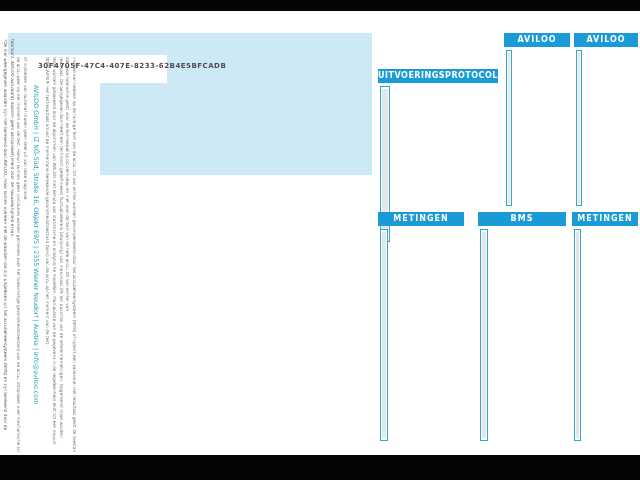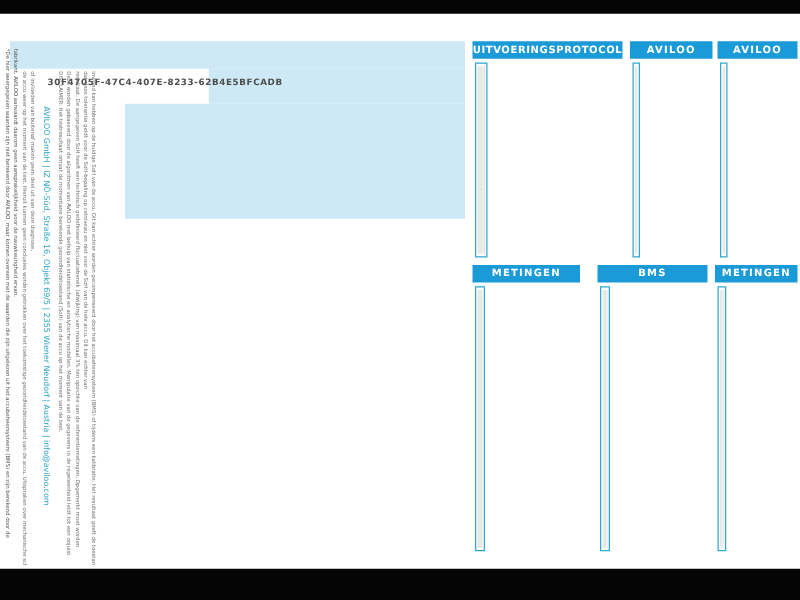--- a/index.html
+++ b/index.html
@@ -16,21 +16,21 @@
   .tcol{flex:0 0 auto;margin-block-end:1.6px;white-space:nowrap;font-size:4.3px;color:#6e6e6e;}
   .tcol.quote{color:#555;}
   .tcol.ind{padding-inline-start:18px;}
   .footcol{flex:0 0 auto;white-space:nowrap;font-size:6.3px;color:#2aa3c2;
            padding-inline-start:46px;margin-block-start:4px;margin-block-end:5px;}
 
   
   .panel{position:absolute;}
   .phead{height:14px;line-height:14px;background:#1a9bd7;color:#fff;text-align:center;
          font-size:8px;font-weight:bold;letter-spacing:1px;}
-  .phead.tight{letter-spacing:.5px;}
+  .phead.tight{letter-spacing:.5px;margin-top:36px;}
   .pbody{position:relative;margin:3px 2px 0 2px;background:#fff;border:1.5px solid #2fa8d0;
          display:flex;flex-direction:column;writing-mode:vertical-rl;overflow:hidden;padding:2px 1px;}
   .colsep{position:absolute;left:3px;right:3px;height:1px;background:#dcdcdc;}
   .trow{flex:1 1 0;display:flex;align-items:center;font-size:5.8px;color:#3c3c3c;
         white-space:nowrap;overflow:hidden;}
   .trow + .trow{border-right:1px solid #e6e6e6;}
   .trow span{display:block;}
   .trow .chk{color:#2b2b2b;}
   .trow.accent{color:#3fa9c4;}
   .trow.hdr{font-weight:bold;color:#333;}

